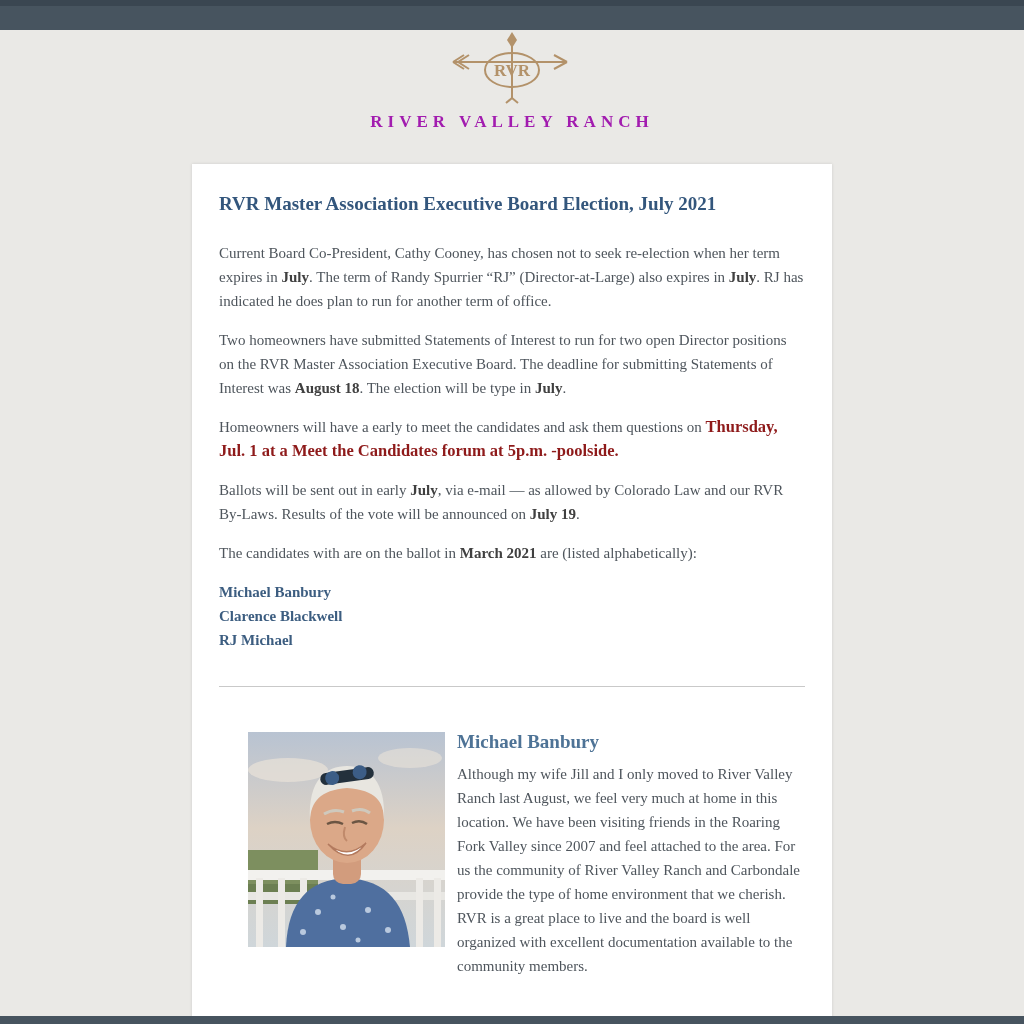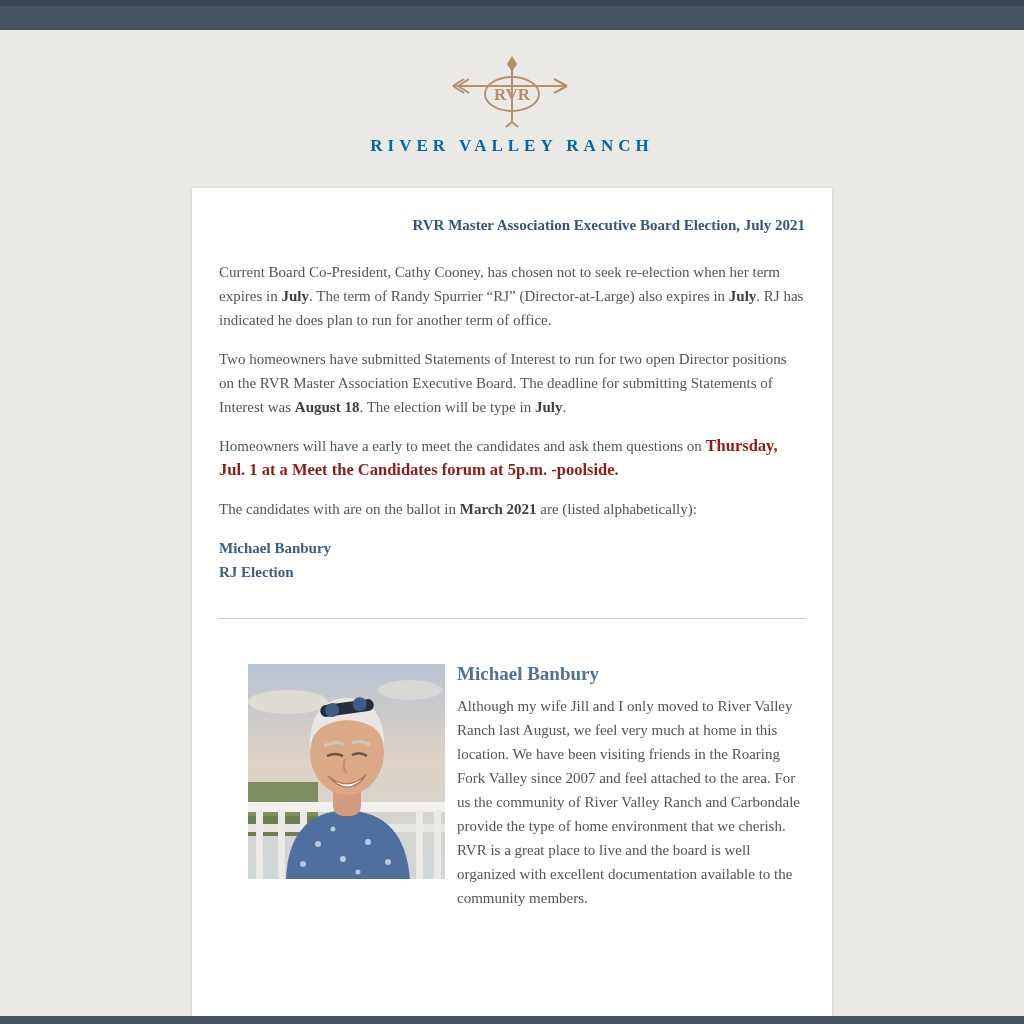--- a/index.html
+++ b/index.html
@@ -13,41 +13,41 @@
     height: 30px;
     background: #47545f;
     border-top: 6px solid #3a4651;
   }
   .bottombar {
     position: absolute;
     bottom: 0; left: 0;
     width: 100%; height: 8px;
     background: #47545f;
   }
-  .masthead { text-align: center; padding-top: 24px; }
+  .masthead { text-align: center; padding-top: 0; }
   .logo-mark { display: block; margin: 0 auto; }
   .wordmark {
-    color: #0369a1;
+    color: #a21caf;
     font-size: 17px;
     letter-spacing: 5px;
     margin-top: 4px;
     font-weight: 600;
   }
   .card {
     width: 640px;
     margin: 32px auto 0;
     background: #ffffff;
     padding: 28px 27px 40px;
     box-shadow: 0 0 3px rgba(0,0,0,0.12);
     min-height: 900px;
   }
   .title {
-    font-size: 15px;
+    font-size: 19px;
     color: #33567c;
-    text-align: right;
+    text-align: left;
     font-weight: bold;
     margin-bottom: 24px;
     line-height: 1.3;
   }
   .para {
     font-size: 15px;
     line-height: 24px;
     color: #4e555c;
     margin-bottom: 15px;
   }
@@ -106,25 +106,27 @@
   </svg>
   <div class="wordmark">RIVER VALLEY RANCH</div>
 </header>
 
 <main class="card">
   <h1 class="title">RVR Master Association Executive Board Election, July 2021</h1>
 
   <p class="para"><span>Current Board Co-President, Cathy Cooney, has chosen not to seek re-election when her term expires in </span><span class="seg-bold">July</span><span>. The term of Randy Spurrier “RJ” (Director-at-Large) also expires in </span><span class="seg-bold">July</span><span>. RJ has indicated he does plan to run for another term of office.</span></p>
   <p class="para"><span>Two homeowners have submitted Statements of Interest to run for two open Director positions on the RVR Master Association Executive Board. The deadline for submitting Statements of Interest was </span><span class="seg-bold">August 18</span><span>. The election will be type in </span><span class="seg-bold">July</span><span>.</span></p>
   <p class="para"><span>Homeowners will have a early to meet the candidates and ask them questions on </span><span class="seg-alert">Thursday, Jul. 1 at a Meet the Candidates forum at 5p.m. -poolside.</span></p>
+  <p class="para"><span>Ballots will be sent out in early </span><span class="seg-bold">July</span><span>, via e-mail — as allowed by Colorado Law and our RVR By-Laws. Results of the vote will be announced on </span><span class="seg-bold">July 19</span><span>.</span></p>
   <p class="para"><span>The candidates with are on the ballot in </span><span class="seg-bold">March 2021</span><span> are (listed alphabetically):</span></p>
 
   <div class="candidates">
       <div class="candidate-name">Michael Banbury</div>
-      <div class="candidate-name">RJ Election</div>
+      <div class="candidate-name">Clarence Blackwell</div>
+      <div class="candidate-name">RJ Michael</div>
     </div>
 
 
   <hr class="divider">
 
   <section class="candidate-sec">
     <div class="photo">
       <svg viewBox="0 0 197 215" width="197" height="215">
         <defs>
           <linearGradient id="sky" x1="0" y1="0" x2="0" y2="1">

